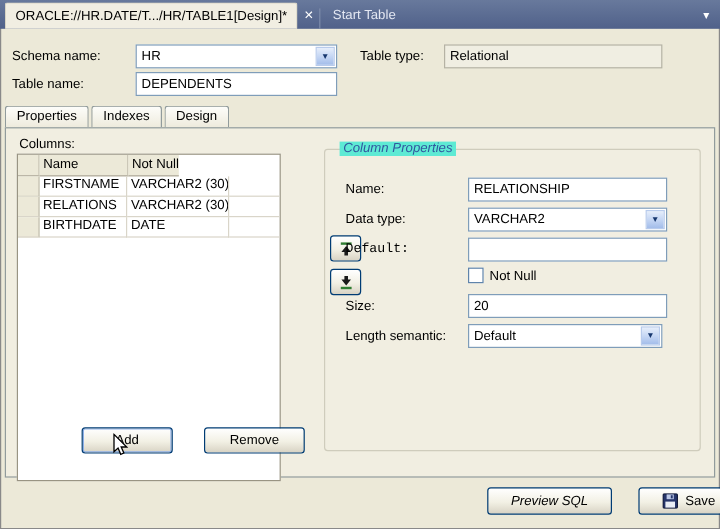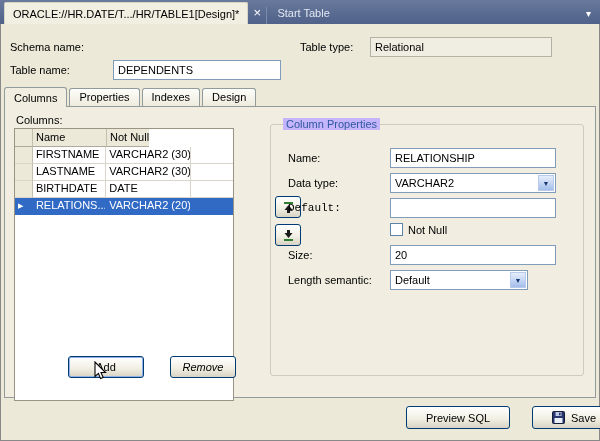--- a/index.html
+++ b/index.html
@@ -55,21 +55,21 @@
   .btn { position:absolute; border:1px solid #003c74; border-radius:3px;
          background:linear-gradient(180deg,#ffffff 0%,#f2f0e4 55%,#d8d3c4 100%);
          font-family:"Liberation Sans",sans-serif; font-size:11px; text-align:right;
          display:flex; align-items:center; justify-content:center; cursor:default;margin-left:32px; }
   .btn.default-focus { box-shadow: inset 0 0 0 1px #8fb0e8; }
   .mini-btn { position:absolute; width:26px; height:22px; }
 
   
   .groupbox { position:absolute; left:270px; top:124px; width:314px; height:252px;
               border:1px solid #cfccbc; border-radius:3px; }
-  .groupbox-title { position:absolute; left:12px; top:-7px; background:#c4b5fd; padding:0 3px; color:#31589f; }
+  .groupbox-title { position:absolute; left:12px; top:-7px; background:#5eead4; padding:0 3px; color:#31589f;font-style:italic; }
   .checkbox { position:absolute; width:13px; height:13px; background:#fff; border:1px solid #5f84ab; }
 
   svg { display:block; }
   .cursor-svg { position:absolute; left:94px; top:361px; z-index:10; }
 </style>
 </head>
 <body>
 
 <div class="window">
 
@@ -78,29 +78,32 @@
       <span>ORACLE://HR.DATE/T.../HR/TABLE1[Design]*</span>
     </div>
     <span class="tab-close">×</span>
     <div class="doc-tab-start">
       <span>Start Table</span>
     </div>
     <span class="tab-overflow">▾</span>
   </div>
 
   <span class="lbl" style="left:10px; top:41px;">Schema name:</span>
+  <div class="combo" style="left:113px; top:37px; width:168px;">
+    <span class="combo-text">HR</span>
+    <span class="combo-btn">▼</span>
+  </div>
 
   <span class="lbl" style="left:300px; top:41px;">Table type:</span>
   <div class="ro-field" style="left:370px; top:37px; width:182px;">Relational</div>
 
   <span class="lbl" style="left:10px; top:64px;">Table name:</span>
   <input class="textbox" style="left: 113px; top: 60px; width: 168px;" value="DEPENDENTS">
 
   <div class="tabs">
-    <div class="ptab active">Columns</div>
     <div class="ptab">Properties</div>
     <div class="ptab">Indexes</div>
     <div class="ptab">Design</div>
   </div>
 
   <div class="panel"></div>
 
   <span class="lbl" style="left:16px; top:114px; z-index:2;">Columns:</span>
 
   <div class="grid">
@@ -110,34 +113,28 @@
       <div class="gcell hcell c3">Not Null</div>
     </div>
     <div class="grow">
       <div class="gcell selcell c0"></div>
       <div class="gcell c1">FIRSTNAME</div>
       <div class="gcell c2">VARCHAR2 (30)</div>
       <div class="gcell c3"></div>
     </div>
     <div class="grow">
       <div class="gcell selcell c0"></div>
-      <div class="gcell c1">LASTNAME</div>
+      <div class="gcell c1">RELATIONS</div>
       <div class="gcell c2">VARCHAR2 (30)</div>
       <div class="gcell c3"></div>
     </div>
     <div class="grow">
       <div class="gcell selcell c0"></div>
       <div class="gcell c1">BIRTHDATE</div>
       <div class="gcell c2">DATE</div>
-      <div class="gcell c3"></div>
-    </div>
-    <div class="grow selected">
-      <div class="gcell selcell c0">▶</div>
-      <div class="gcell c1">RELATIONS...</div>
-      <div class="gcell c2">VARCHAR2 (20)</div>
       <div class="gcell c3"></div>
     </div>
   </div>
 
   <div class="btn mini-btn" style="left:243px; top:196px;">
     <span>
       <svg width="13" height="13" viewBox="0 0 13 13">
         <rect x="2" y="1" width="9" height="2" fill="#2f7d31"></rect>
         <polygon points="6.5,4 10.5,9 8,9 8,12 5,12 5,9 2.5,9" fill="#1a1a1a"></polygon>
       </svg>
@@ -146,21 +143,21 @@
   <div class="btn mini-btn" style="left:243px; top:224px;">
     <span>
       <svg width="13" height="13" viewBox="0 0 13 13">
         <rect x="2" y="10" width="9" height="2" fill="#2f7d31"></rect>
         <polygon points="6.5,9 10.5,4 8,4 8,1 5,1 5,4 2.5,4" fill="#1a1a1a"></polygon>
       </svg>
     </span>
   </div>
 
   <div class="btn default-focus" style="left:36px; top:356px; width:76px; height:22px;">Add</div>
-  <div class="btn" style="left:138px; top:356px; width:66px; height:22px;font-style:italic;">Remove</div>
+  <div class="btn" style="left:138px; top:356px; width:84px; height:22px;">Remove</div>
 
   <span class="cursor-svg">
     <svg width="13" height="20" viewBox="0 0 13 20">
       <path d="M1 1 L1 15.5 L4.4 12.4 L6.6 17.6 L9.2 16.5 L7 11.5 L11.6 11.5 Z" fill="#ffffff" stroke="#000000" stroke-width="1.1"></path>
     </svg>
   </span>
 
   <div class="groupbox">
     <span class="groupbox-title">Column Properties</span>
   </div>
@@ -177,26 +174,26 @@
   <span class="lbl" style="left:288px; top:202px;font-family:Liberation Mono, monospace;">Default:</span>
   <input class="textbox" style="left: 390px; top: 198px; width: 166px;" value="">
 
   <span class="checkbox" style="left:390px; top:223px;"></span>
   <span class="lbl" style="left:408px; top:224px;">Not Null</span>
 
   <span class="lbl" style="left:288px; top:249px;">Size:</span>
   <input class="textbox" style="left: 390px; top: 245px; width: 166px;" value="20">
 
   <span class="lbl" style="left:288px; top:274px;">Length semantic:</span>
-  <div class="combo" style="left:390px; top:270px; width:138px;padding-left:40px;">
+  <div class="combo" style="left:390px; top:270px; width:162px;padding-left:40px;">
     <span class="combo-text">Default</span>
     <span class="combo-btn">▼</span>
   </div>
 
-  <div class="btn" style="left:374px; top:406px; width:104px; height:23px;">Preview SQL</div>
+  <div class="btn" style="left:374px; top:406px; width:104px; height:23px;font-style:italic;">Preview SQL</div>
   <div class="btn" style="left:500px; top:406px; width:84px; height:23px; gap:6px;">
     <span>
       <svg width="13" height="13" viewBox="0 0 13 13">
         <rect x="0.5" y="0.5" width="12" height="12" rx="1" fill="#26356b" stroke="#141c3a"></rect>
         <rect x="3.5" y="1" width="6" height="4" fill="#bcc8e6"></rect>
         <rect x="7" y="1.7" width="1.6" height="2.6" fill="#26356b"></rect>
         <rect x="2.5" y="7" width="8" height="5" fill="#e9edf6"></rect>
       </svg>
     </span>
     <span>Save</span>

